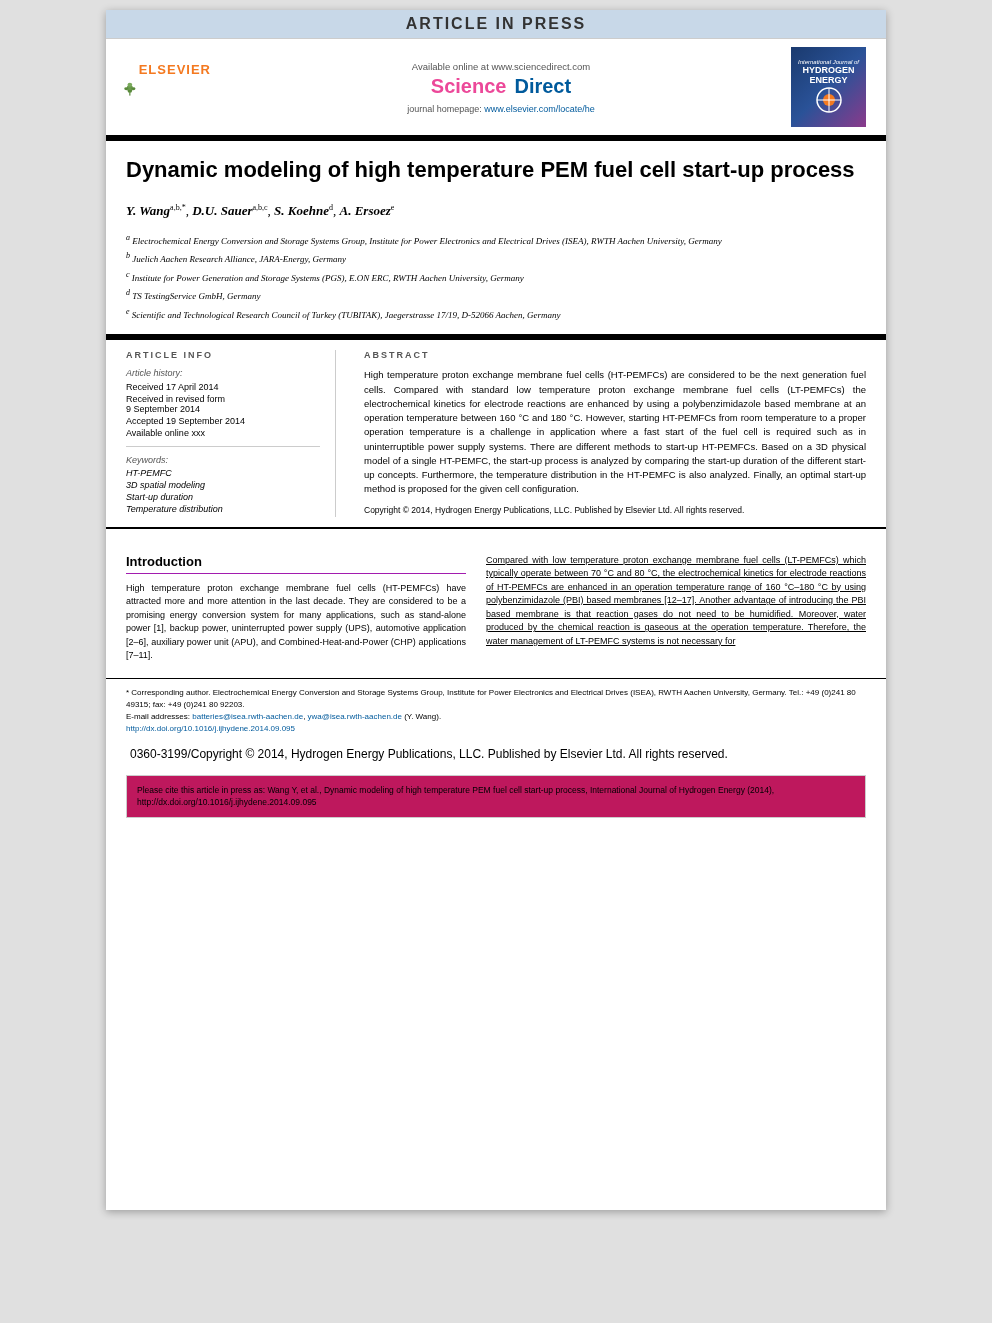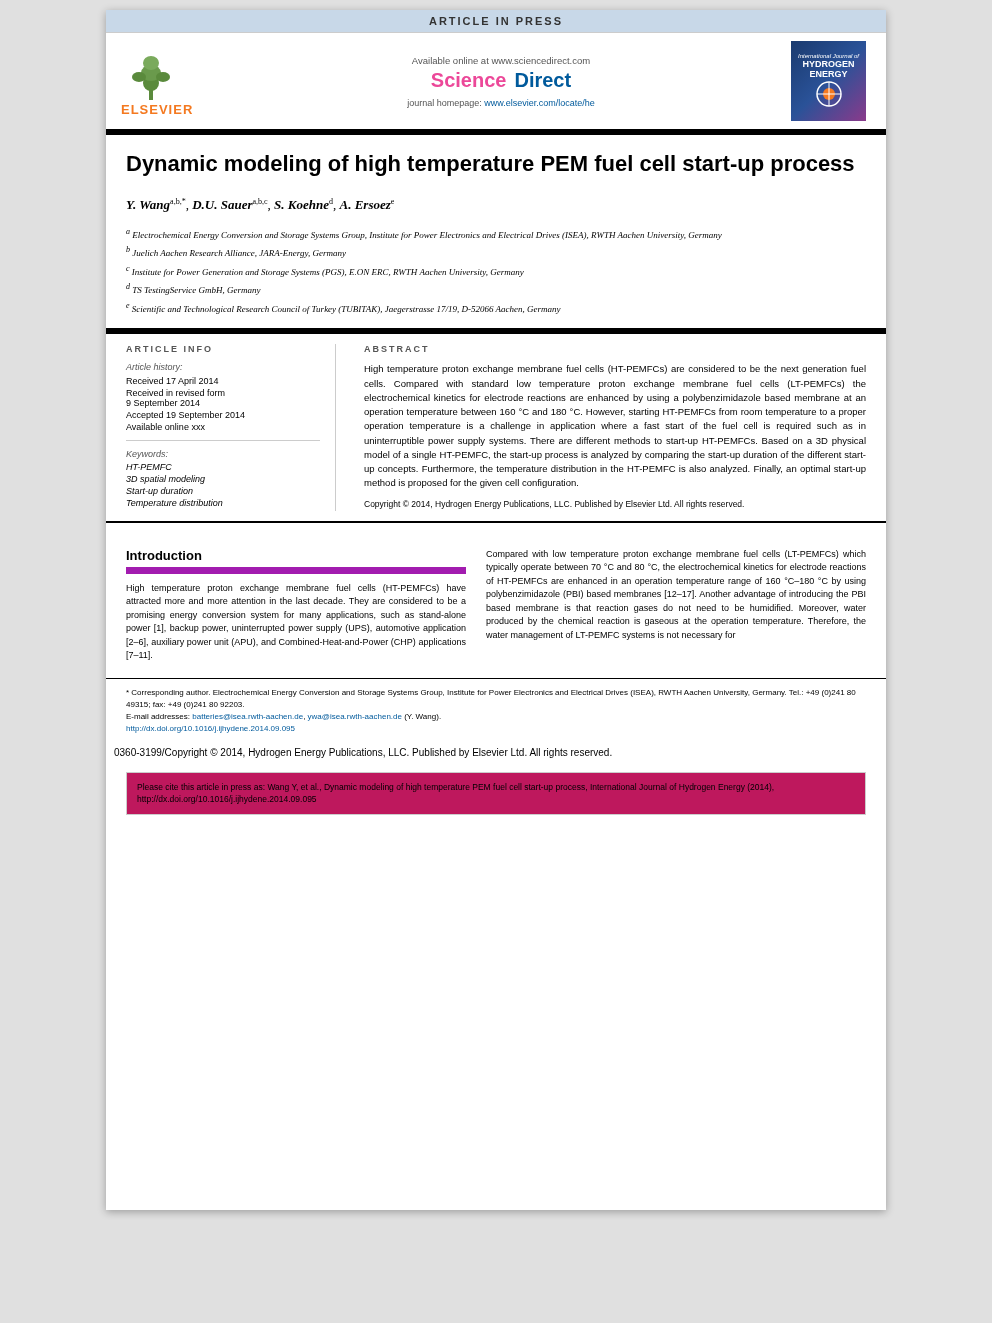--- a/index.html
+++ b/index.html
@@ -15,21 +15,21 @@
       width: 780px;
       min-height: 1200px;
       padding: 0;
       box-shadow: 0 2px 8px rgba(0,0,0,0.3);
     }
     
     .article-in-press {
       background: #c8d8e8;
       text-align: center;
       padding: 5px 0;
-      font-size: 11px;
+      font-size: 16px;
       letter-spacing: 2px;
       font-family: Arial, sans-serif;
       color: #333;
       text-transform: uppercase;
       font-weight: bold;
     }
     
     .journal-header {
       text-align: center;
       padding: 3px 0 2px;
@@ -46,21 +46,21 @@
       padding: 8px 15px;
       border-bottom: 2px solid #000;
       border-top: 1px solid #ccc;
     }
     .elsevier-logo {
       width: 90px;
       flex-shrink: 0;
     }
     .elsevier-logo-inner {
       display: flex;
-      flex-direction: column;
+      flex-direction: row;
       align-items: flex-start;
     }
     .elsevier-tree {
       width: 60px;
       height: 55px;
     }
     .elsevier-text {
       color: #f47920;
       font-family: Arial, sans-serif;
       font-size: 13px;
@@ -246,27 +246,28 @@
       display: flex;
       gap: 20px;
       padding: 0 20px 15px;
     }
     .intro-left {
       width: 340px;
       flex-shrink: 0;
     }
     .intro-right {
       flex: 1;
+      text-decoration: underline;
     }
     .intro-heading {
       font-size: 13px;
       font-weight: bold;
       font-family: Arial, sans-serif;
       margin-bottom: 8px;
-      border-bottom: 7px solid #a21caf;
+      border-bottom: 1px solid #a21caf;
       padding-bottom: 4px;
     }
     .intro-text {
       font-size: 9px;
       font-family: Arial, sans-serif;
       line-height: 1.5;
       color: #000;
       text-align: justify;
     }
     
@@ -274,22 +275,22 @@
       padding: 8px 20px;
       border-top: 1px solid #000;
       font-size: 8px;
       font-family: Arial, sans-serif;
       line-height: 1.5;
       color: #000;
     }
     .footer-note a { color: #005a9c; }
     
     .copyright-bar {
-      padding: 4px 8px;
-      font-size: 10px;
+      padding: 4px 24px;
+      font-size: 12px;
       font-family: Arial, sans-serif;
       color: #000;
     }
     
     .citation-box {
       margin: 10px 20px;
       background: #be185d;
       border: 1px solid #ccc;
       padding: 8px 10px;
       font-size: 8.5px;

